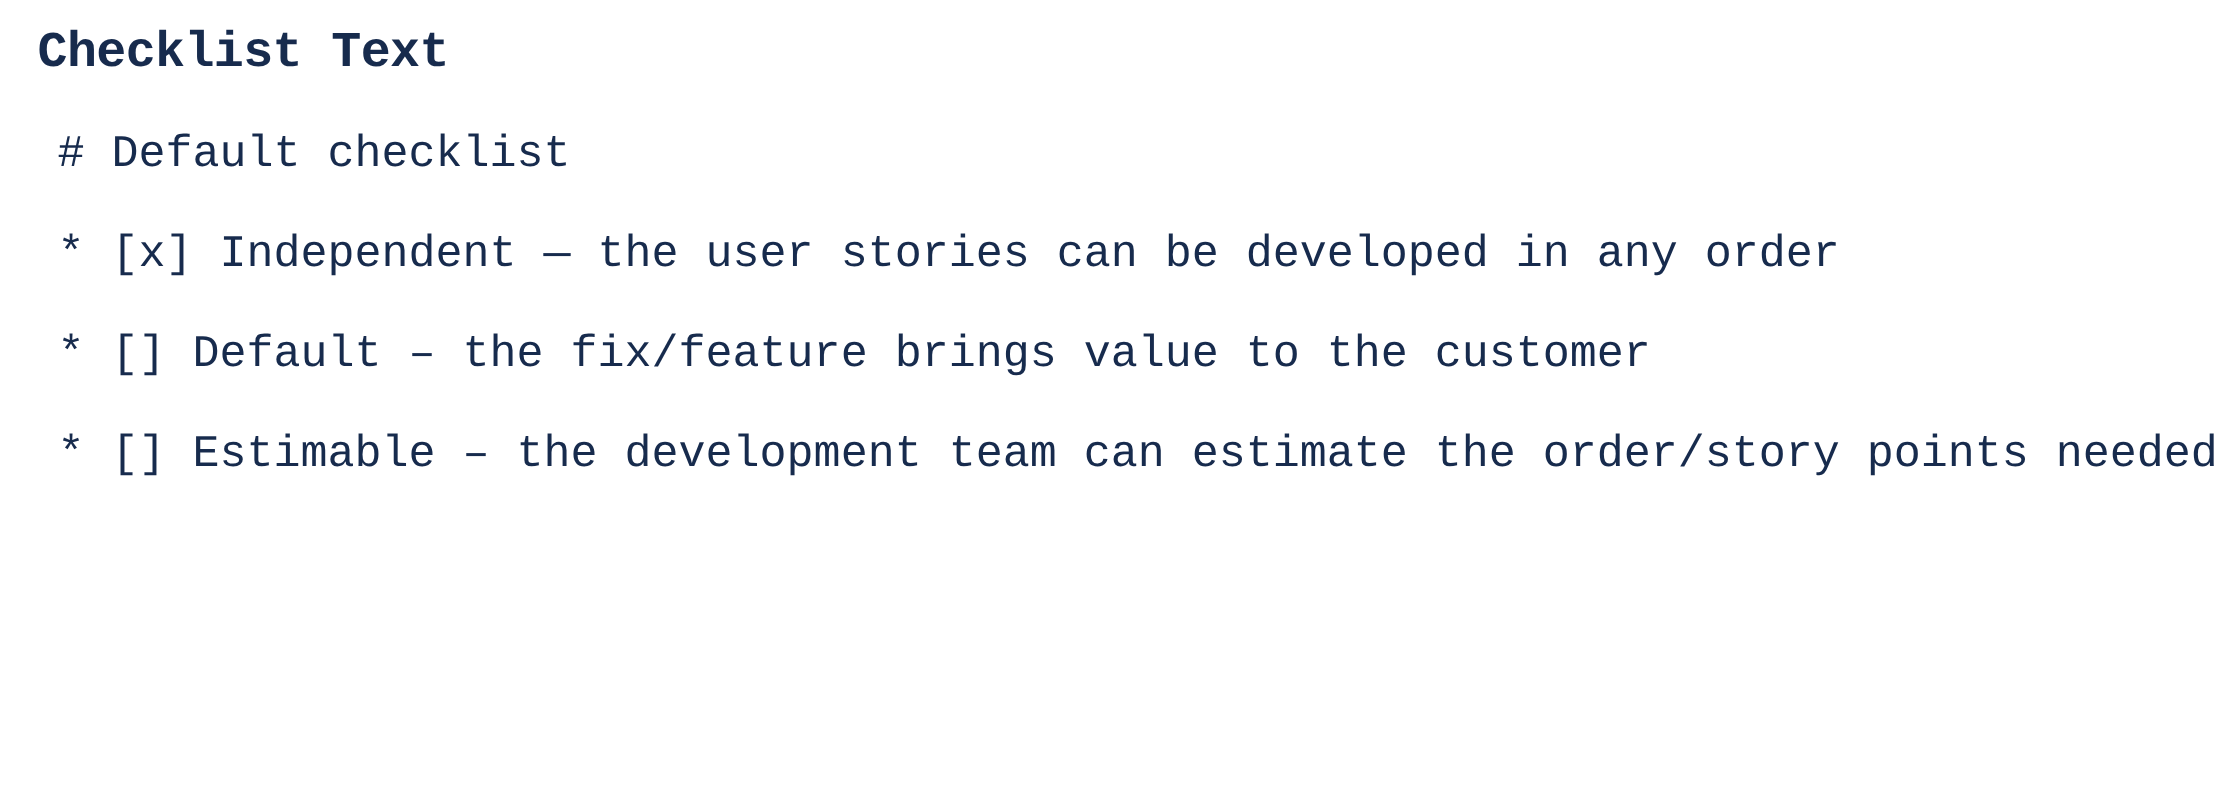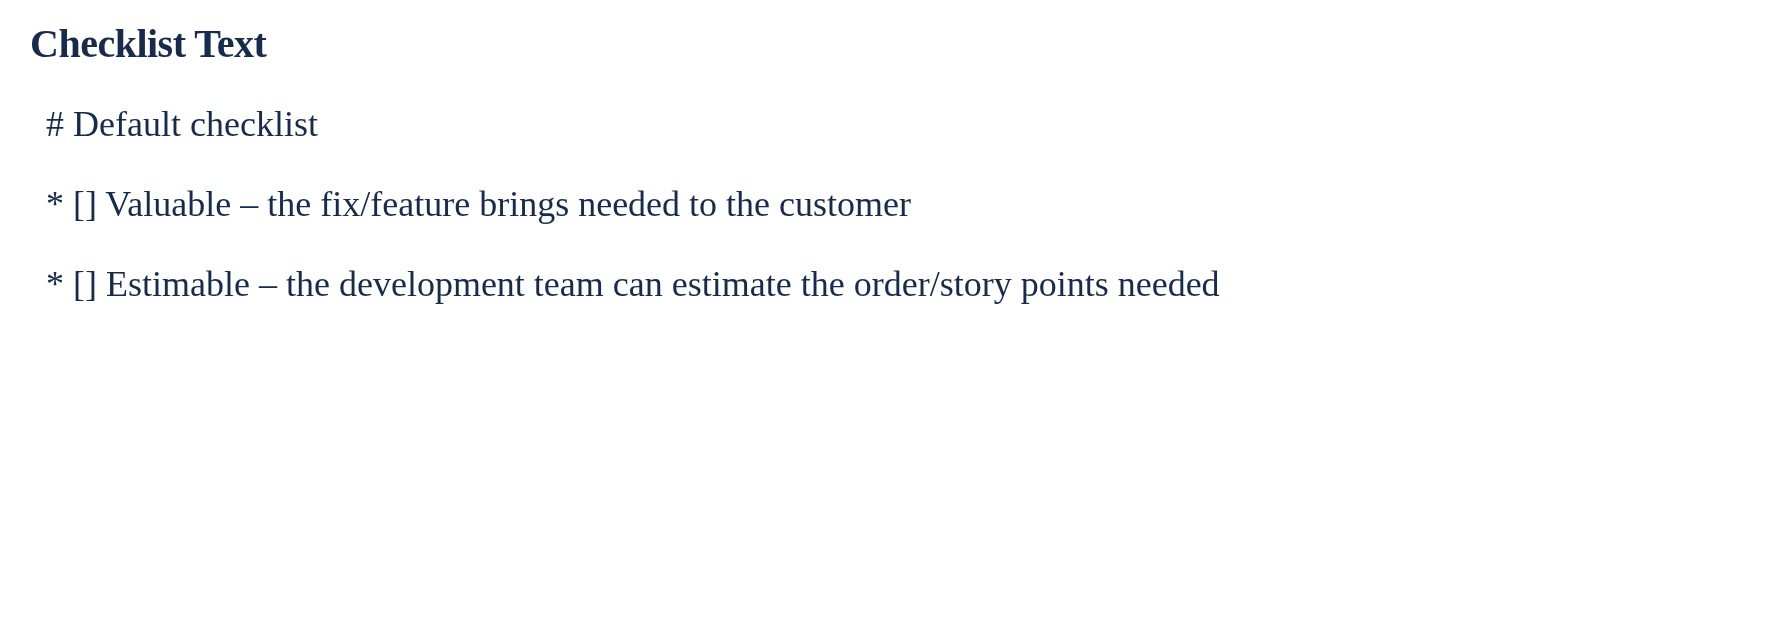--- a/index.html
+++ b/index.html
@@ -8,21 +8,21 @@
     padding: 0;
     width: 1772px;
     height: 644px;
     background: #ffffff;
     overflow: hidden;
   }
   .field-view {
     width: 1772px;
     height: 644px;
     padding: 12px 28px 0 30px;
-    font-family: Liberation Serif, serif;
+    font-family: Liberation Mono, monospace;
     color: #172B4D;
   }
   .field-label {
     font-size: 40px;
     font-weight: 700;
     line-height: 64px;
     letter-spacing: -0.5px;
     margin: 0 0 4px 0;
     color: #172B4D;
   }
@@ -36,16 +36,17 @@
   }
 </style>
 </head>
 <body>
 
 <div class="field-view">
   <h2 class="field-label">Checklist Text</h2>
 
   <div class="checklist-text">
     <p># Default checklist</p>
-    <p>* [] Valuable – the fix/feature brings needed to the customer</p>
+    <p>* [x] Independent — the user stories can be developed in any order</p>
+    <p>* [] Default – the fix/feature brings value to the customer</p>
     <p>* [] Estimable – the development team can estimate the order/story points needed</p>
   </div>
 </div>
 
 </body></html>

